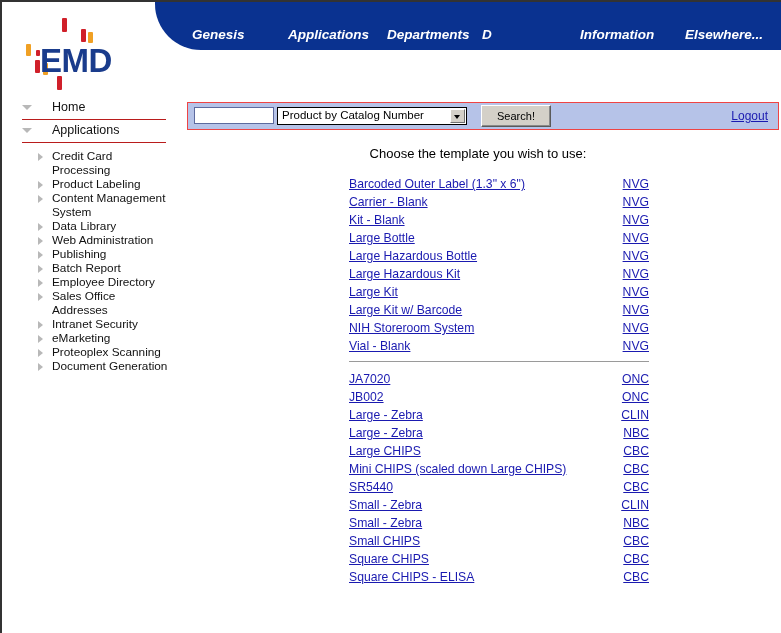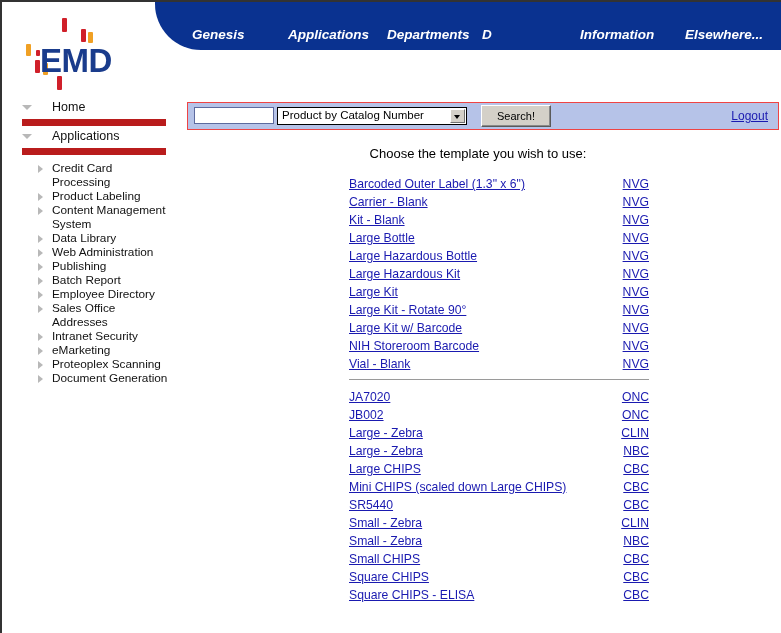--- a/index.html
+++ b/index.html
@@ -84,21 +84,21 @@
   
   .sidebar {
     position: absolute;
     left: 2px;
     top: 95px;
     width: 168px;
   }
   .side-top-row {
     position: relative;
     height: 22px;
-    border-bottom: 7px solid #b91c1c;
+    border-bottom: 1px solid #b91c1c;
     margin-left: 18px;
     margin-right: 6px;
   }
   .side-top-row .tri-down {
     position: absolute;
     left: 0px;
     top: 8px;
     width: 0;
     height: 0;
     border-left: 5px solid transparent;
@@ -416,29 +416,25 @@
         </tr>
         <tr>
           <td class="name"><a>Large Hazardous Kit</a></td>
           <td class="code"><a>NVG</a></td>
         </tr>
         <tr>
           <td class="name"><a>Large Kit</a></td>
           <td class="code"><a>NVG</a></td>
         </tr>
         <tr>
-          <td class="name"><a>Large Kit - Rotate 90°</a></td>
-          <td class="code"><a>NVG</a></td>
-        </tr>
-        <tr>
           <td class="name"><a>Large Kit w/ Barcode</a></td>
           <td class="code"><a>NVG</a></td>
         </tr>
         <tr>
-          <td class="name"><a>NIH Storeroom Barcode</a></td>
+          <td class="name"><a>NIH Storeroom System</a></td>
           <td class="code"><a>NVG</a></td>
         </tr>
         <tr>
           <td class="name"><a>Vial - Blank</a></td>
           <td class="code"><a>NVG</a></td>
         </tr>
 
         <tr class="group-sep">
           <td colspan="2">
               <hr>

